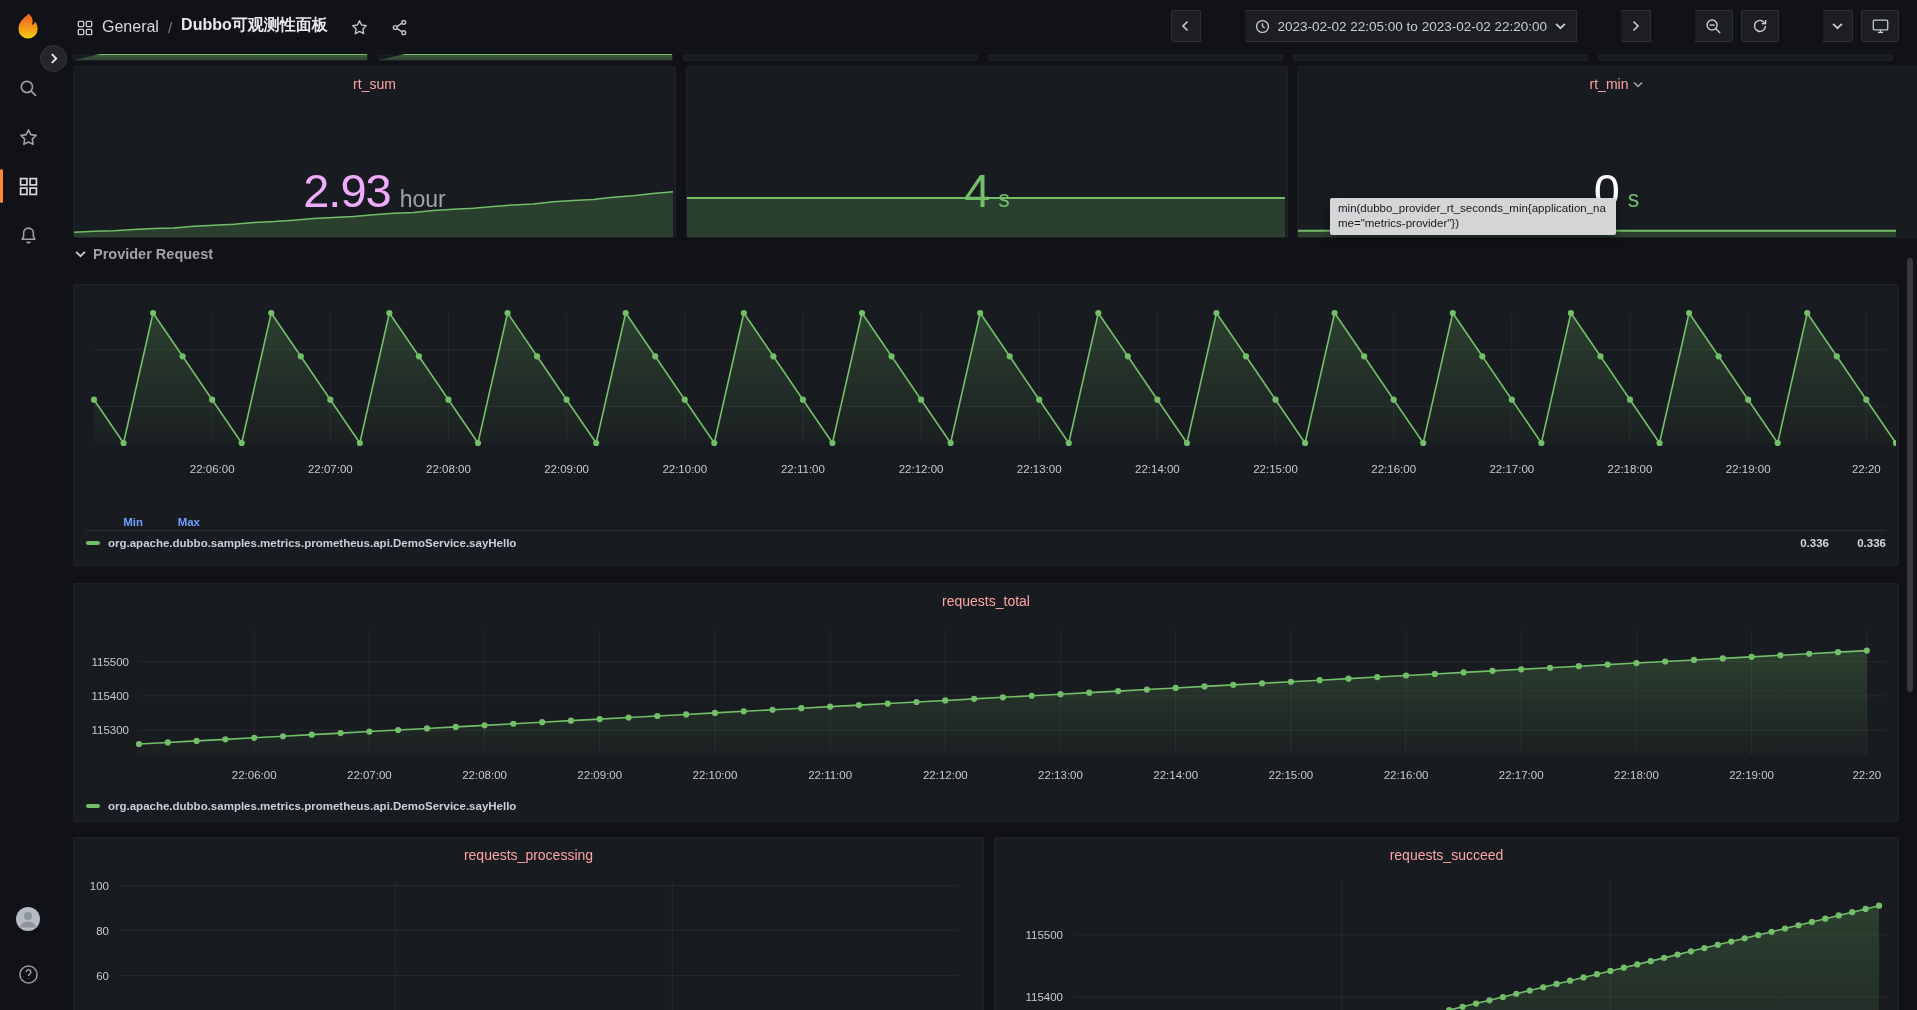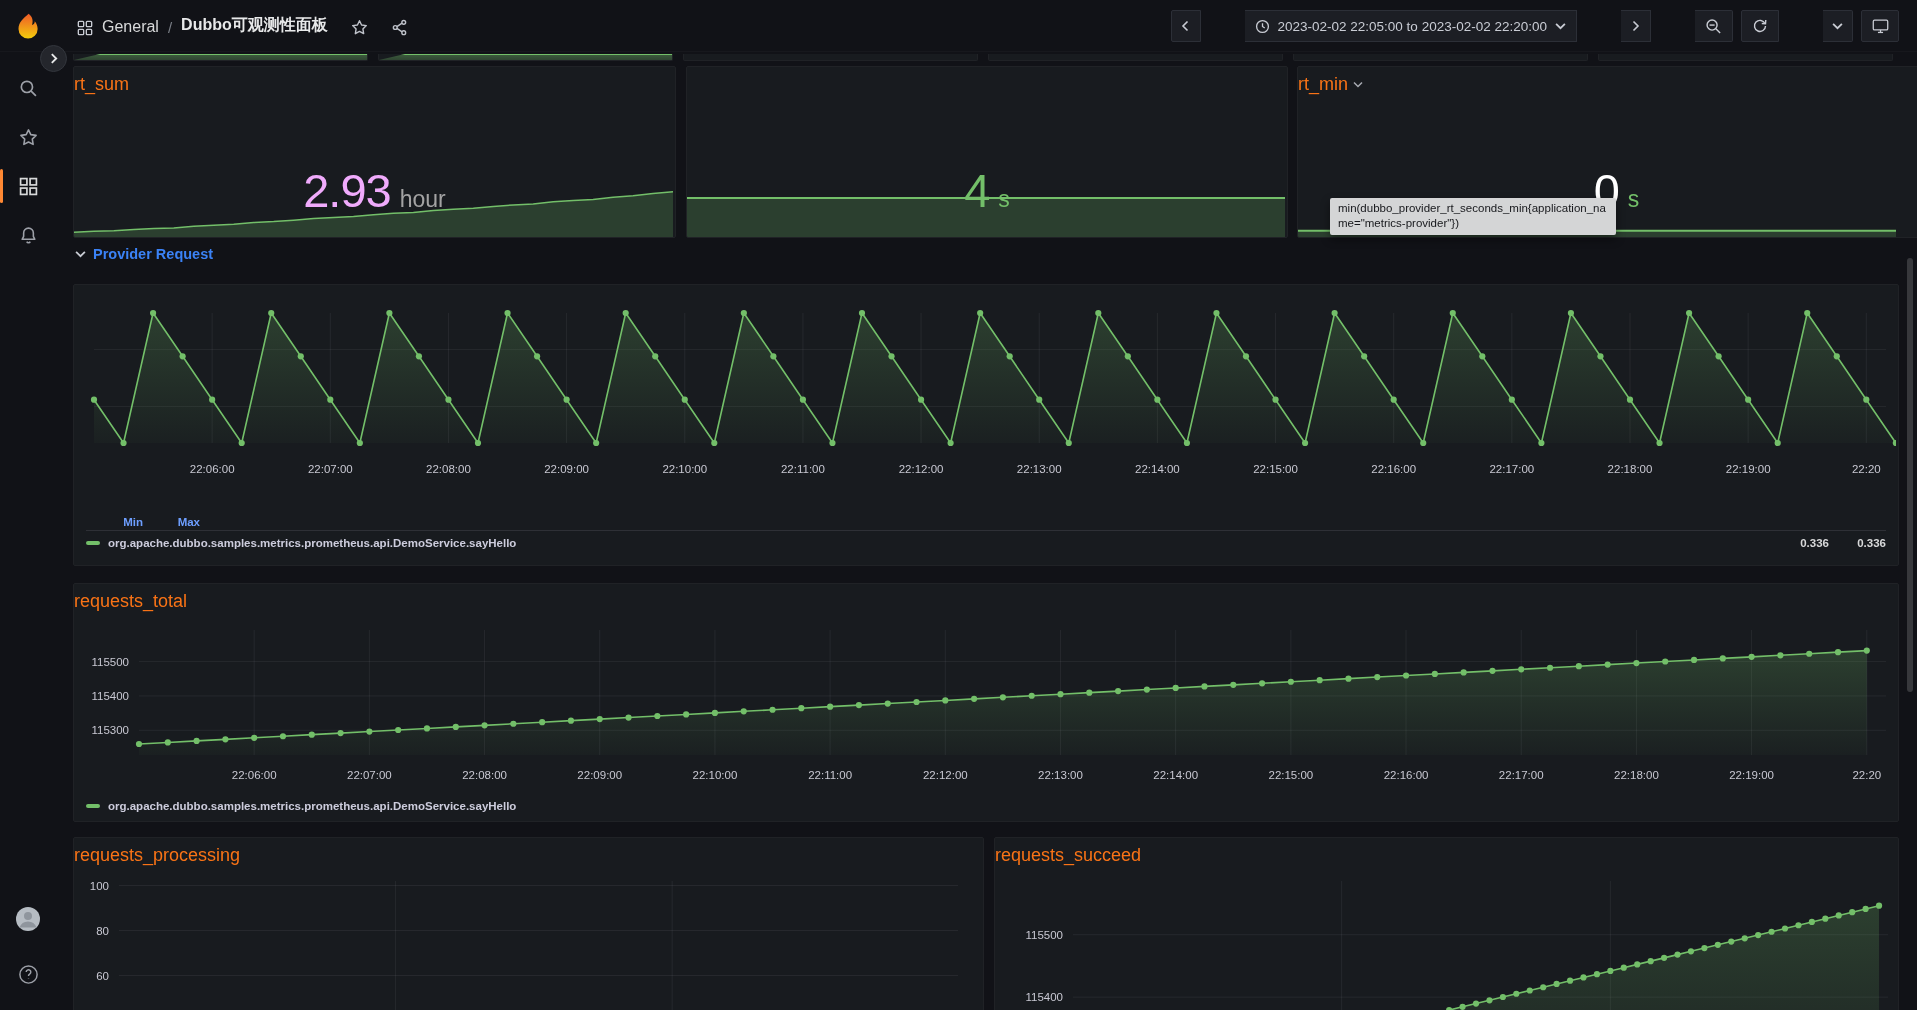--- a/index.html
+++ b/index.html
@@ -52,41 +52,41 @@
     background:#24262c; border:1px solid #33363d; display:flex; align-items:center; justify-content:center;
     cursor:pointer; z-index:40;
   }
 
   
   .panel {
     position:absolute; background:#181b1f; border:1px solid #202226; border-radius:2px;
     overflow:hidden;
   }
   .panel-title {
-    height:28px; display:flex; align-items:center; justify-content:flex-start; gap:5px;
-    font-size:18px; font-weight:500; color:#f97316; padding-top:6px; cursor:pointer;
+    height:28px; display:flex; align-items:center; justify-content:center; gap:5px;
+    font-size:14px; font-weight:500; color:#fca5a5; padding-top:6px; cursor:pointer;
   }
   .sliver { position:absolute; top:54px; height:7px; background:#181b1f; border:1px solid #202226; border-top:none; border-radius:0 0 2px 2px; }
   .sliver .fill {
     position:absolute; inset:0;
     background:linear-gradient(rgba(115,191,105,.38),rgba(115,191,105,.26));
     border-top:1.5px solid #73bf69;
     clip-path:polygon(0 100%, 26px 0, 100% 0, 100% 100%);
   }
 
   
   .stat-value { position:absolute; left:0; right:0; top:96px; display:flex; align-items:baseline; justify-content:center; gap:9px; }
   .stat-num { font-size:47px; font-weight:500; color:#73bf69; letter-spacing:-1px; }
   .stat-unit { font-size:23px; font-weight:500; color:#73bf69; }
   .spark { position:absolute; left:0; bottom:0; }
 
   
   .section-row {
     position:absolute; left:75px; top:246px; display:flex; align-items:center; gap:7px;
-    font-size:14.5px; font-weight:600; color:#3b82f6; cursor:pointer;
+    font-size:14.5px; font-weight:600; color:#a3a3a3; cursor:pointer;
   }
 
   
   .legend { position:absolute; left:12px; right:12px; font-size:11.5px; color:#ccccdc; }
   .legend-head { display:flex; justify-content:flex-start; height:18px; align-items:center; border-bottom:1px solid rgba(204,204,220,.12); }
   .legend-head span { width:57px; text-align:right; color:#6e9fff; font-weight:600; }
   .legend-row { display:flex; align-items:center; height:24px; cursor:pointer;font-weight:bold; }
   .legend-dash { width:14px; height:4px; border-radius:2px; background:#73bf69; margin-right:8px; flex:0 0 auto; }
   .legend-name { flex:1 1 auto; white-space:nowrap; overflow:hidden; }
   .legend-vals { display:flex; }

